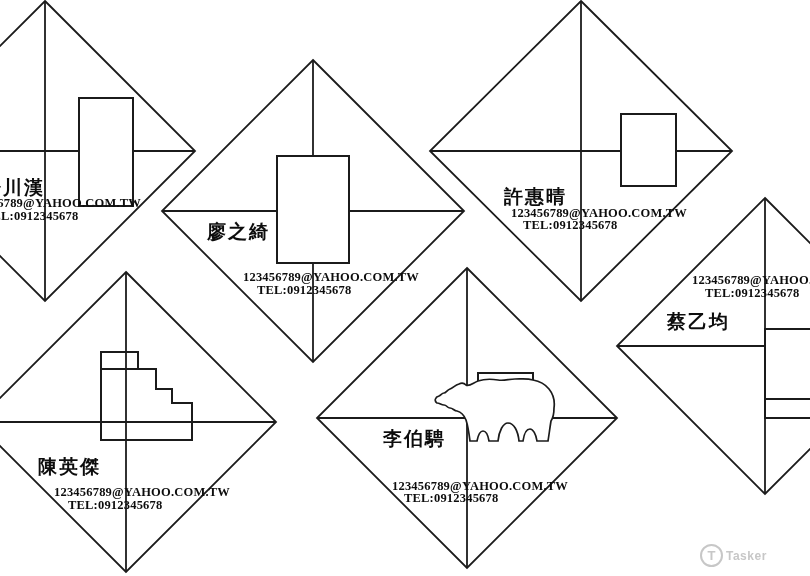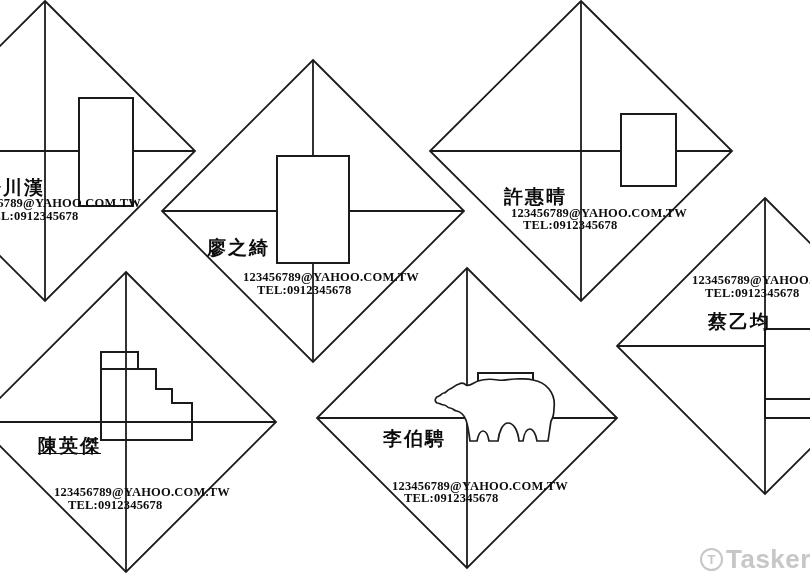--- a/index.html
+++ b/index.html
@@ -24,54 +24,54 @@
     font-weight:700;
     font-size:12.5px;
     color:#0d0d0d;
     letter-spacing:0.2px;
   }
   
   .n1{left:-18px;top:175px;}
   .e1{left:-35px;top:196px;}
   .t1{left:-16px;top:209px;}
   
-  .n2{left:207px;top:219px;margin-top:16px;}
+  .n2{left:207px;top:219px;}
   .e2{left:243px;top:270px;}
   .t2{left:257px;top:283px;}
   
   .n3{left:504px;top:184px;}
   .e3{left:511px;top:206px;}
   .t3{left:523px;top:218px;}
   
-  .n4{left:708px;top:309px;}
+  .n4{left:667px;top:309px;}
   .e4{left:692px;top:273px;}
   .t4{left:705px;top:286px;}
   
-  .n5{left:38px;top:433px;text-decoration:underline;}
+  .n5{left:38px;top:454px;}
   .e5{left:54px;top:485px;}
   .t5{left:68px;top:498px;}
   
   .n6{left:383px;top:426px;}
   .e6{left:392px;top:479px;}
   .t6{left:404px;top:491px;}
 
   .watermark{
     position:absolute;left:700px;top:544px;
     display:flex;align-items:center;gap:3px;
   }
   .wm-logo{
     width:19px;height:19px;
     border:2.5px solid #c7c7c7;
     border-radius:50%;
     display:flex;align-items:center;justify-content:center;
     font-weight:900;font-size:13px;color:#c7c7c7;
     line-height:1;
   }
   .wm-brand{
-    font-weight:900;font-size:26px;color:#c7c7c7;letter-spacing:0.5px;
+    font-weight:900;font-size:12px;color:#c7c7c7;letter-spacing:0.5px;
   }
 </style>
 </head>
 <body>
 
 <div class="canvas">
 
   <svg width="810" height="576" viewBox="0 0 810 576">
     <g stroke="#1b1b1b" stroke-width="1.8" fill="none">
 

